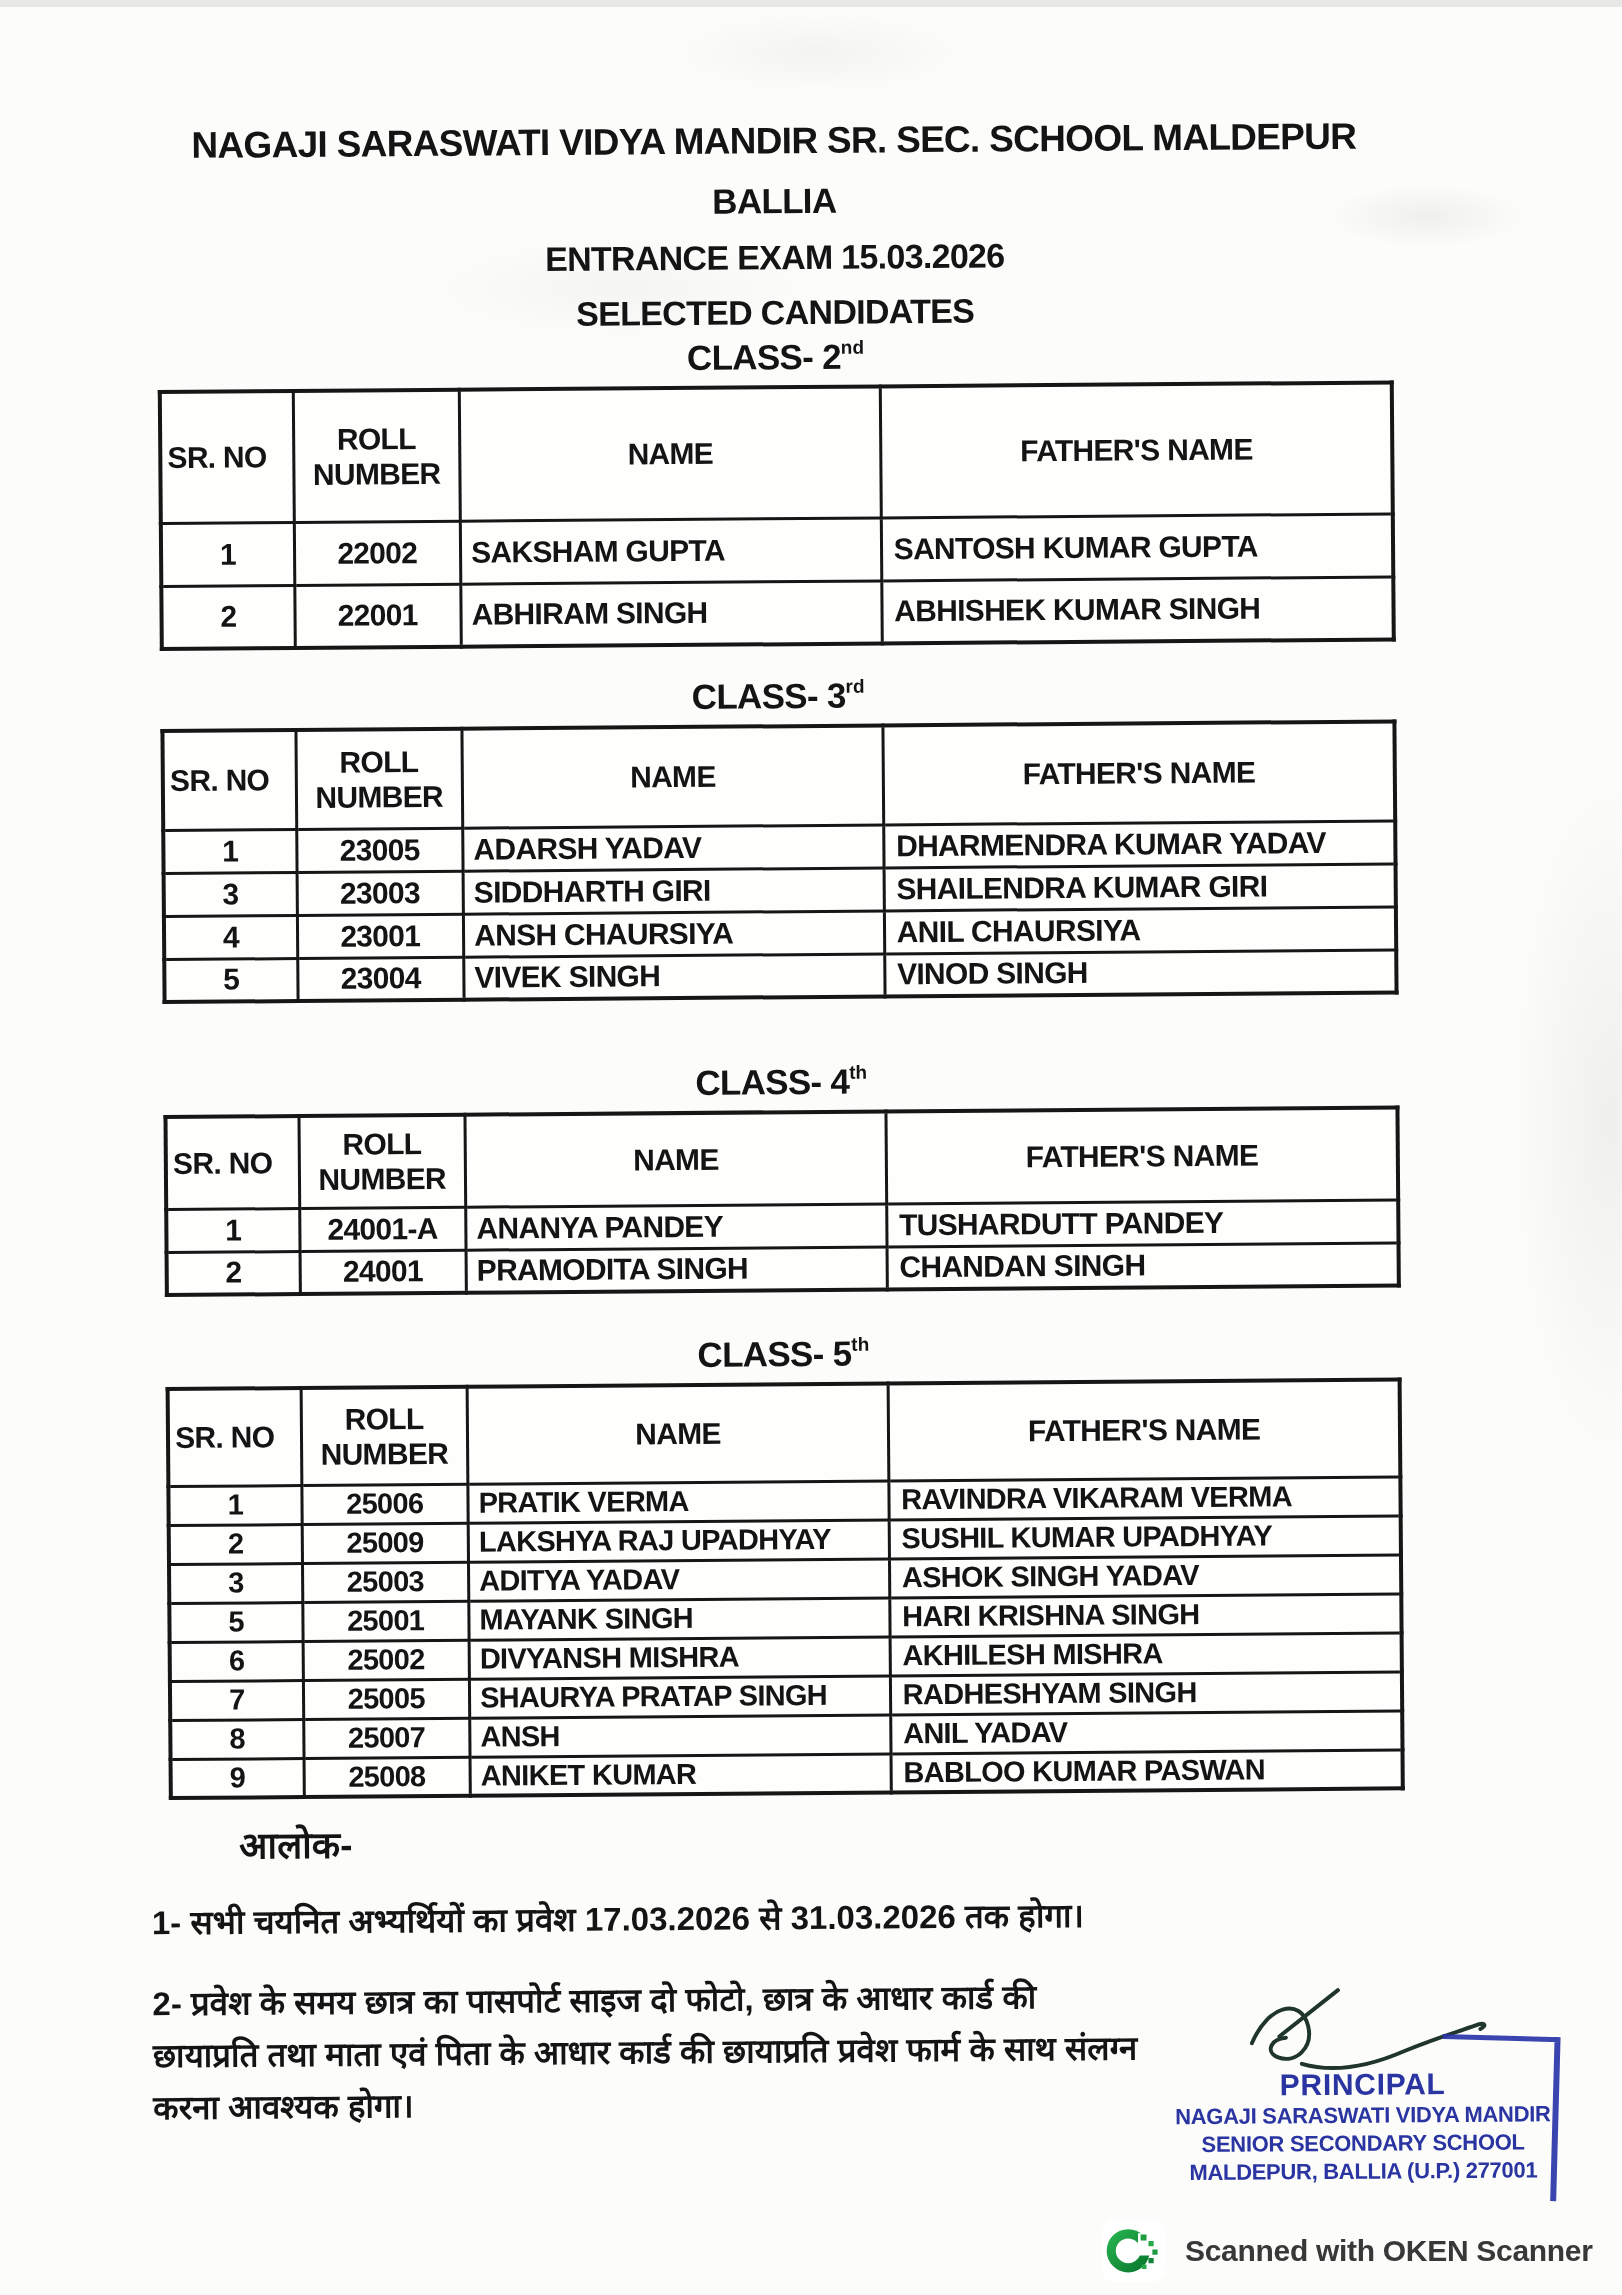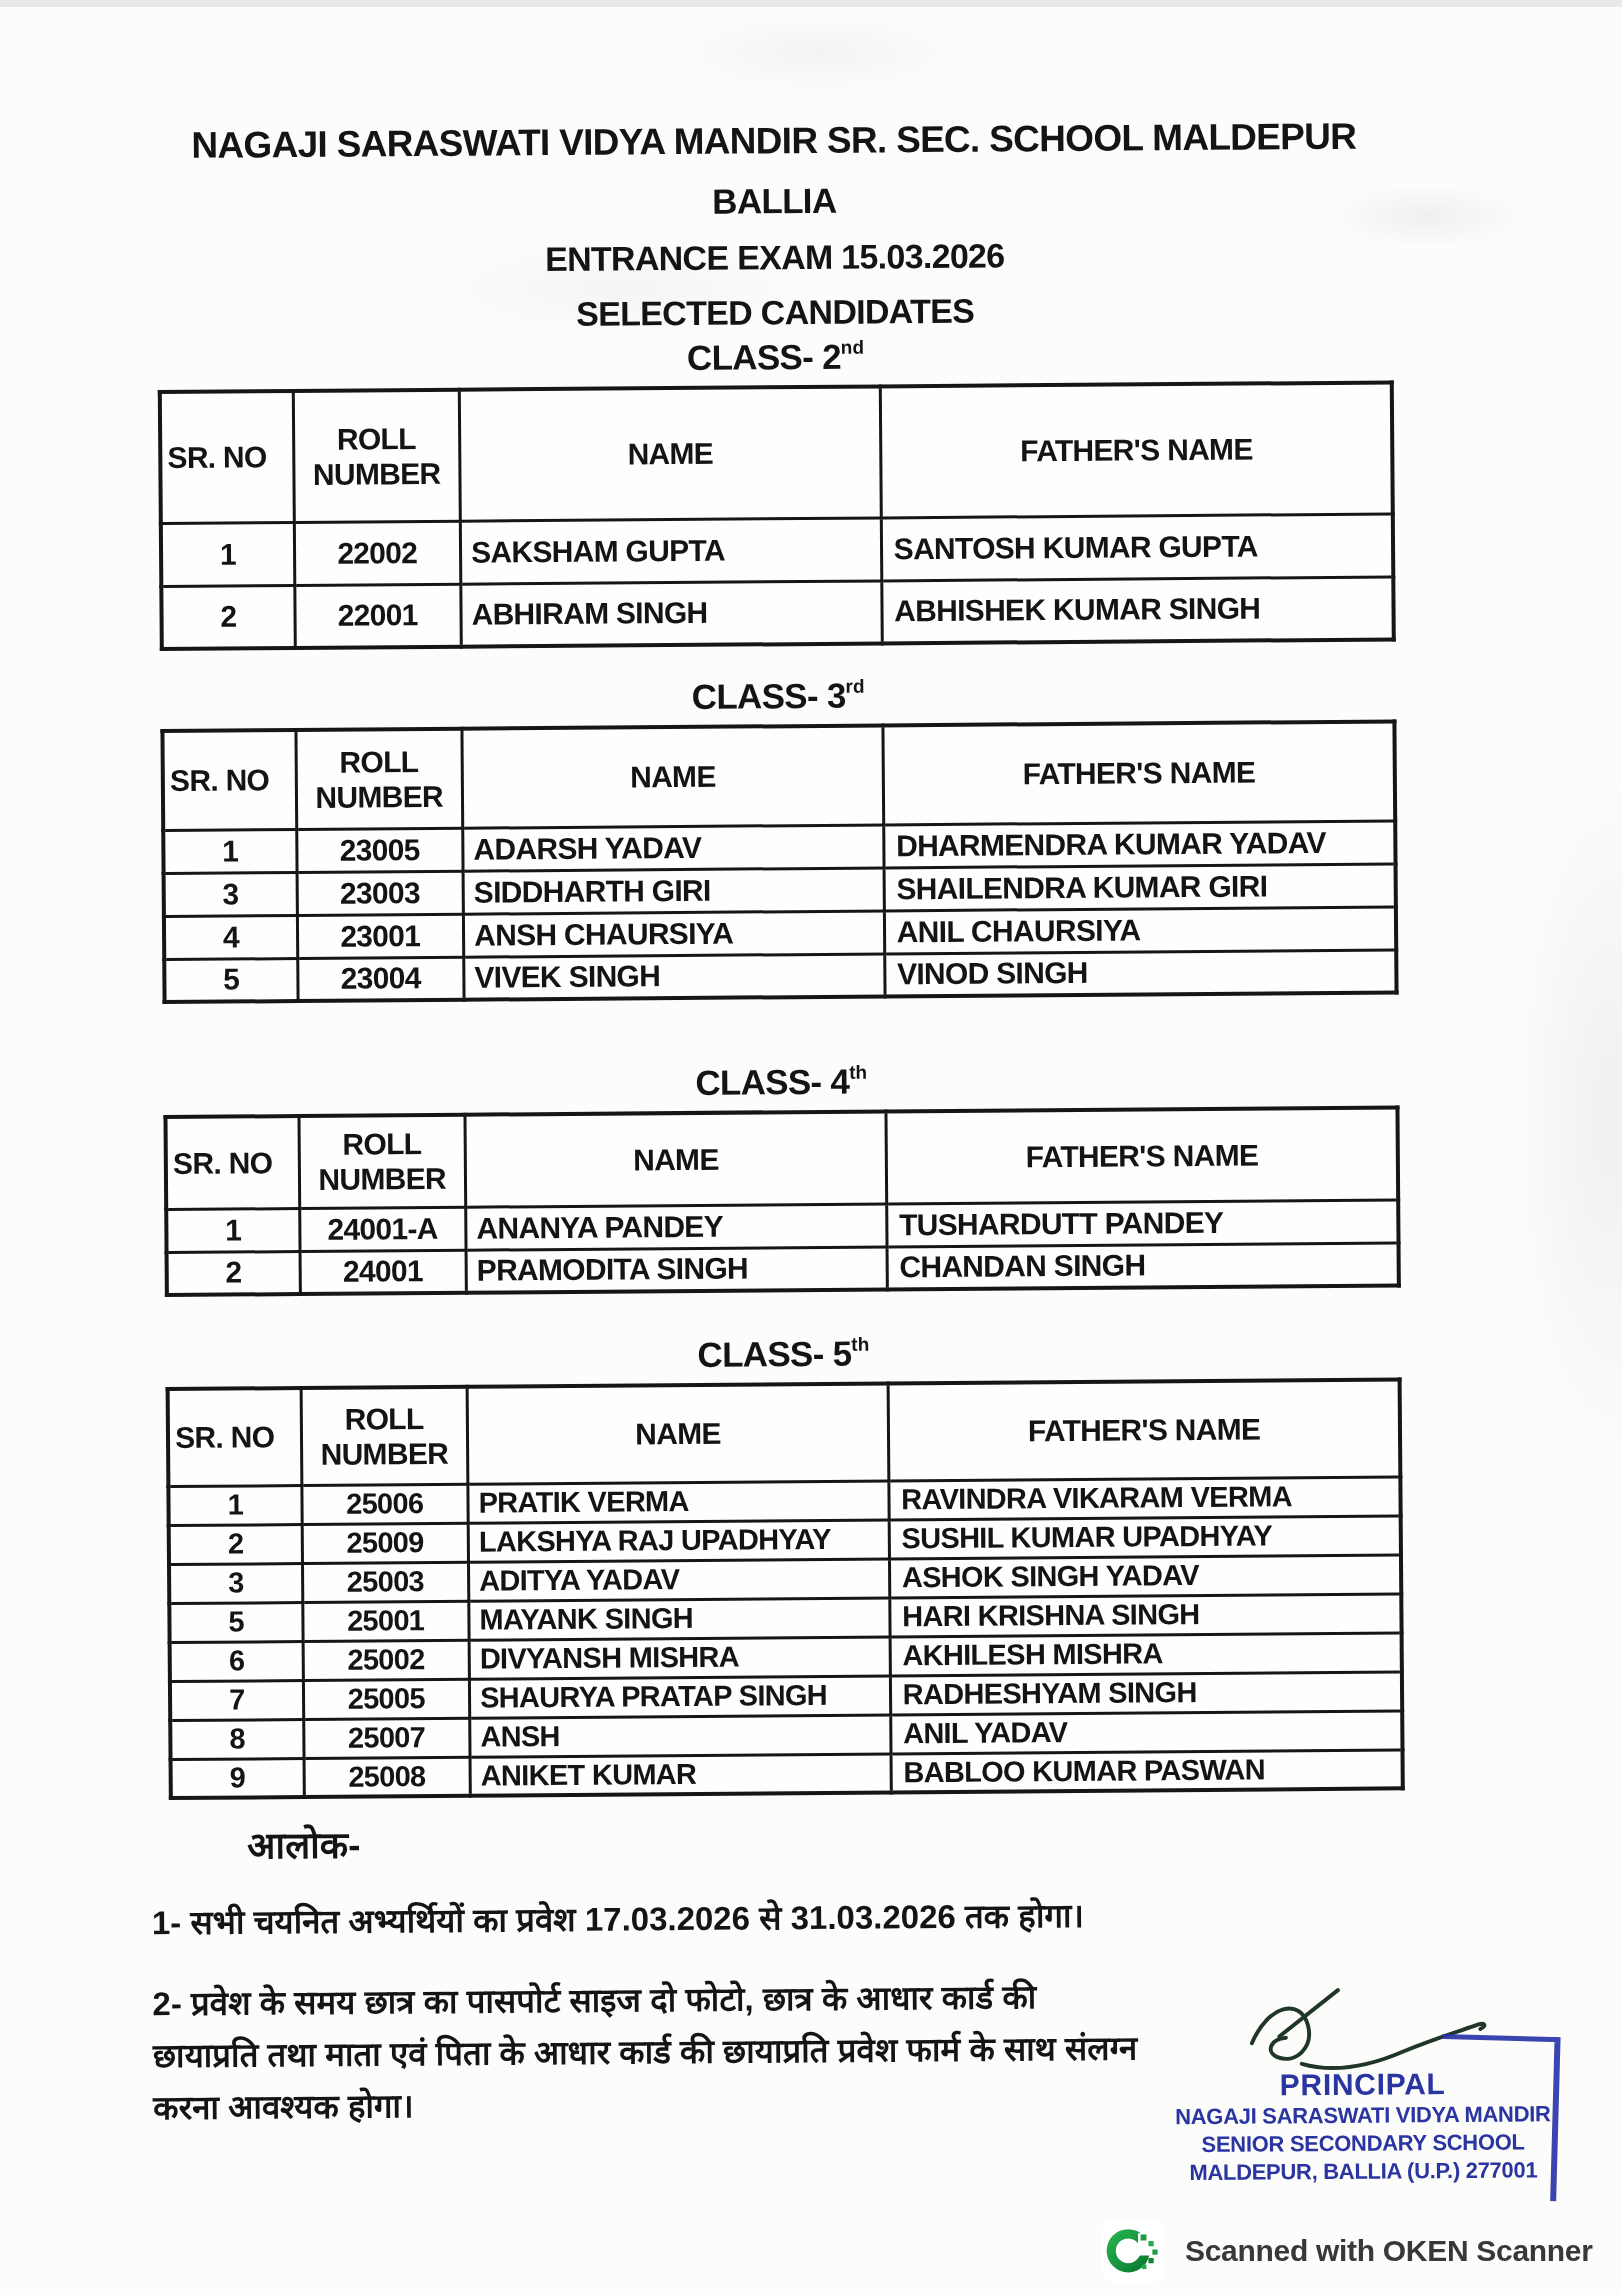--- a/index.html
+++ b/index.html
@@ -40,21 +40,21 @@
   td { font-size:30px; letter-spacing:-0.7px; vertical-align:middle; line-height:1; white-space:nowrap; overflow:hidden; }
   td:nth-child(1), td:nth-child(2) { text-align:center; }
   td:nth-child(3) { text-align:left; padding-left:9.2px; }
   td:nth-child(4) { text-align:left; padding-left:10.5px; }
   .t0 thead th { height:131px; } .t0 tbody td { height:63px; }
   .t1 thead th { height:99px; } .t1 tbody td { height:43px; }
   .t2 thead th { height:92px; } .t2 tbody td { height:43px; }
   .t3 thead th { height:97px; } .t3 tbody td { height:39px; font-size:29px; }
 
   
-  .notes-heading { position:absolute; left:240px; top:1807px; font-size:37px; }
+  .notes-heading { position:absolute; left:232px; top:1807px; font-size:37px; }
   .note { position:absolute; left:144px; width:1256px; font-size:33px; letter-spacing:0; }
   .note1 { top:1888px; line-height:46px; }
   .note2 { top:1966px; line-height:52px; }
 
   
   .signature { position:absolute; left:1230px; top:1982px; width:262px; height:95px; }
 
   
   .stamp { position:absolute; left:1157px; top:2065px; width:393px; text-align:center;
            color:#2a35a2; }

